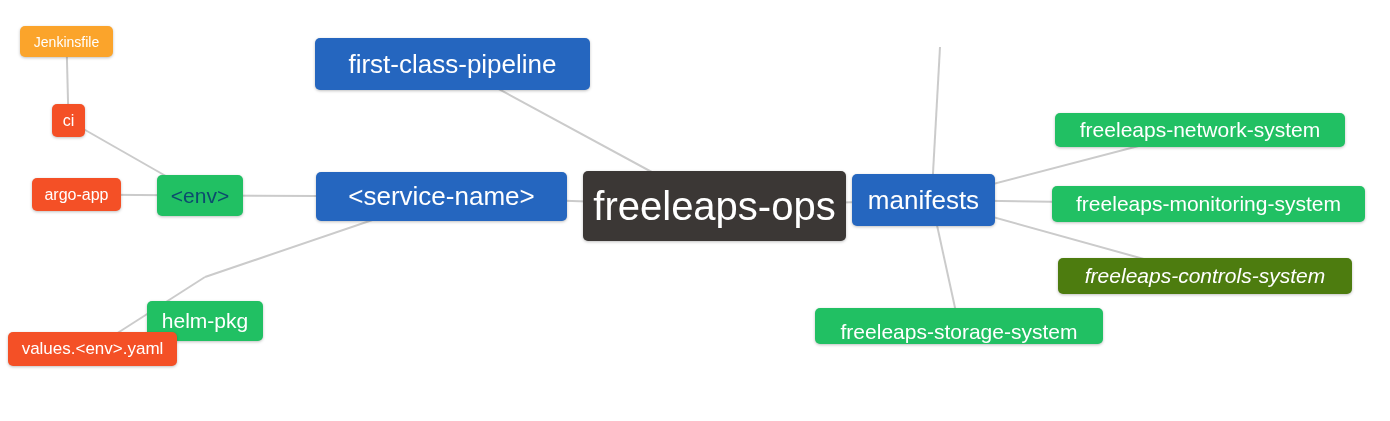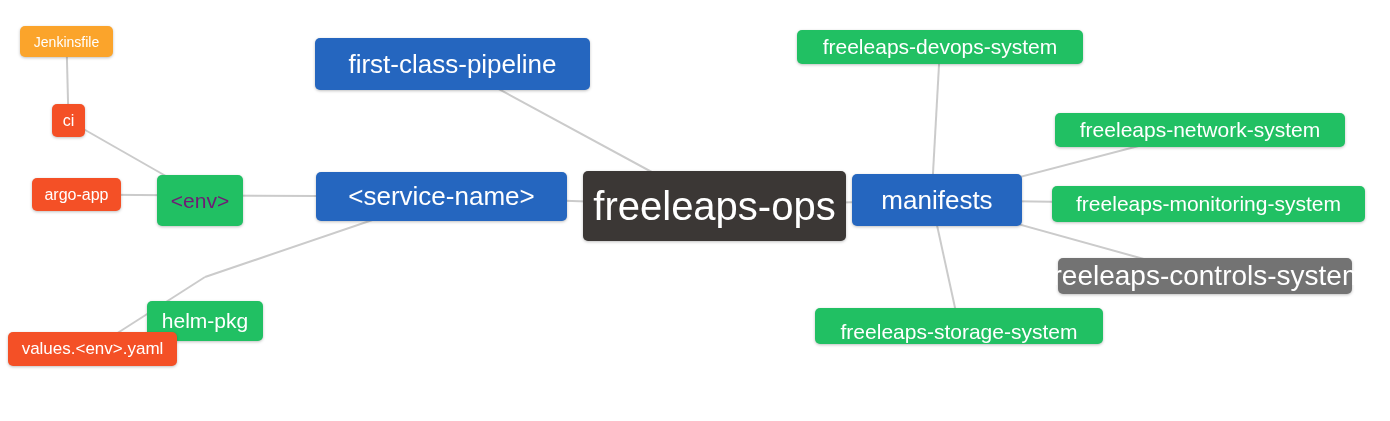--- a/index.html
+++ b/index.html
@@ -35,50 +35,47 @@
   <div id="node-layer">
       <div class="node" style="left: 20px; top: 26px; width: 93px; height: 31px; background: rgb(251, 164, 43); font-size: 14px; color: rgb(255, 255, 255);">
         <span>Jenkinsfile</span>
       </div>
       <div class="node" style="left: 52px; top: 104px; width: 33px; height: 33px; background: rgb(244, 80, 38); font-size: 16px; color: rgb(255, 255, 255);">
         <span>ci</span>
       </div>
       <div class="node" style="left: 32px; top: 178px; width: 89px; height: 33px; background: rgb(244, 80, 38); font-size: 16px; color: rgb(255, 255, 255);">
         <span>argo-app</span>
       </div>
-      <div class="node" style="left: 157px; top: 175px; width: 86px; height: 51px; background: rgb(33, 192, 99); font-size: 21px; color: #701a75;">
+      <div class="node" style="left: 157px; top: 175px; width: 86px; height: 41px; background: rgb(33, 192, 99); font-size: 21px; color: #0c4a6e;">
         <span>&lt;env&gt;</span>
       </div>
       <div class="node" style="left: 147px; top: 257px; width: 116px; height: 40px; background: rgb(33, 192, 99); font-size: 21px; color: rgb(255, 255, 255); margin-top: 44px;">
         <span>helm-pkg</span>
       </div>
       <div class="node" style="left: 8px; top: 332px; width: 169px; height: 34px; background: rgb(244, 80, 38); font-size: 17px; color: rgb(255, 255, 255);">
         <span>values.&lt;env&gt;.yaml</span>
       </div>
       <div class="node" style="left: 315px; top: 38px; width: 275px; height: 52px; background: rgb(37, 102, 191); font-size: 26px; color: rgb(255, 255, 255);">
         <span>first-class-pipeline</span>
       </div>
       <div class="node" style="left: 316px; top: 172px; width: 251px; height: 49px; background: rgb(37, 102, 191); font-size: 26px; color: rgb(255, 255, 255); justify-content: center;">
         <span>&lt;service-name&gt;</span>
       </div>
       <div class="node" style="left: 583px; top: 171px; width: 263px; height: 70px; background: rgb(59, 55, 53); font-size: 40px; color: rgb(255, 255, 255);">
         <span>freeleaps-ops</span>
       </div>
-      <div class="node" style="left: 852px; top: 174px; width: 170px; height: 52px; background: rgb(37, 102, 191); font-size: 26px; color: rgb(255, 255, 255);">
+      <div class="node" style="left: 852px; top: 174px; width: 143px; height: 52px; background: rgb(37, 102, 191); font-size: 26px; color: rgb(255, 255, 255);">
         <span>manifests</span>
-      </div>
-      <div class="node" style="left: 797px; top: 30px; width: 286px; height: 34px; background: rgb(33, 192, 99); font-size: 21px; color: rgb(255, 255, 255);">
-        <span>freeleaps-devops-system</span>
       </div>
       <div class="node" style="left: 1055px; top: 113px; width: 290px; height: 34px; background: rgb(33, 192, 99); font-size: 21px; color: rgb(255, 255, 255);">
         <span>freeleaps-network-system</span>
       </div>
       <div class="node" style="left: 1052px; top: 186px; width: 313px; height: 36px; background: rgb(33, 192, 99); font-size: 21px; color: rgb(255, 255, 255);">
         <span>freeleaps-monitoring-system</span>
       </div>
-      <div class="node" style="left: 1058px; top: 258px; width: 294px; height: 36px; background: #737373; font-size: 28px; color: rgb(255, 255, 255);">
+      <div class="node" style="left: 1058px; top: 258px; width: 294px; height: 36px; background: #4d7c0f; font-size: 21px; color: rgb(255, 255, 255); font-style: italic;">
         <span>freeleaps-controls-system</span>
       </div>
       <div class="node" style="left: 815px; top: 308px; width: 288px; height: 36px; background: rgb(33, 192, 99); font-size: 21px; color: rgb(255, 255, 255); align-items: flex-end;">
         <span>freeleaps-storage-system</span>
       </div>
     </div>
 </div>
 
 </body></html>

